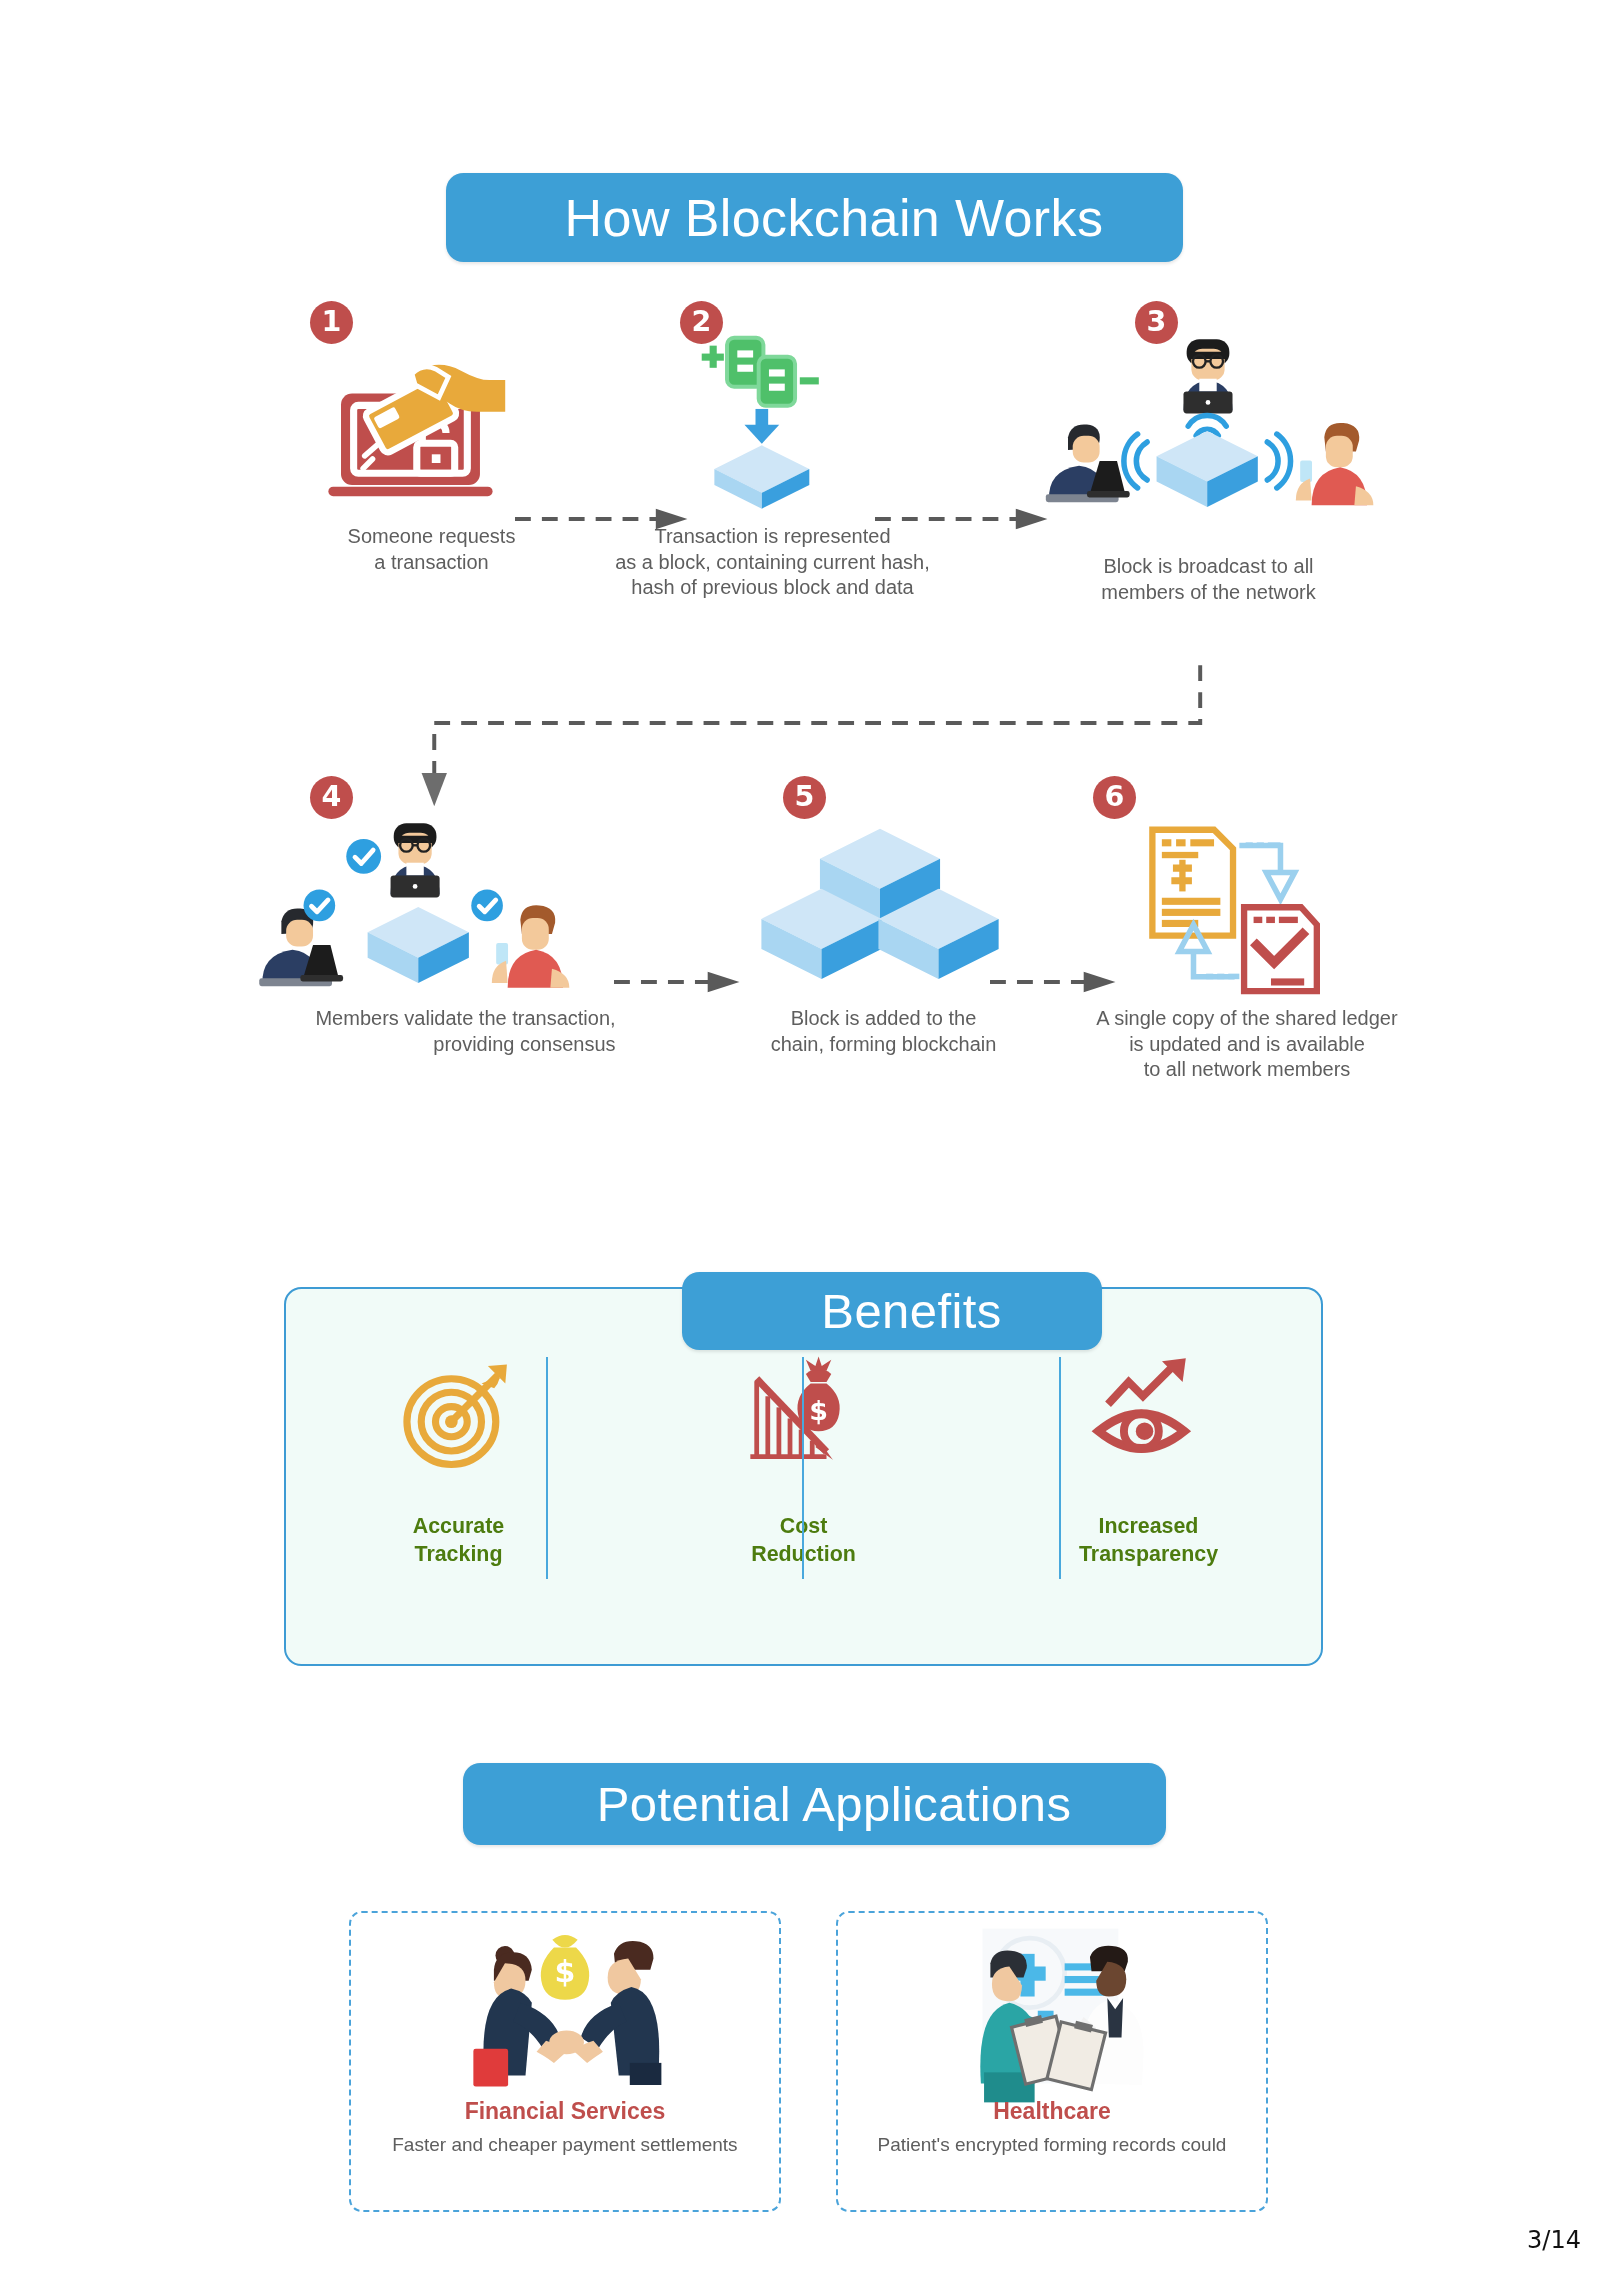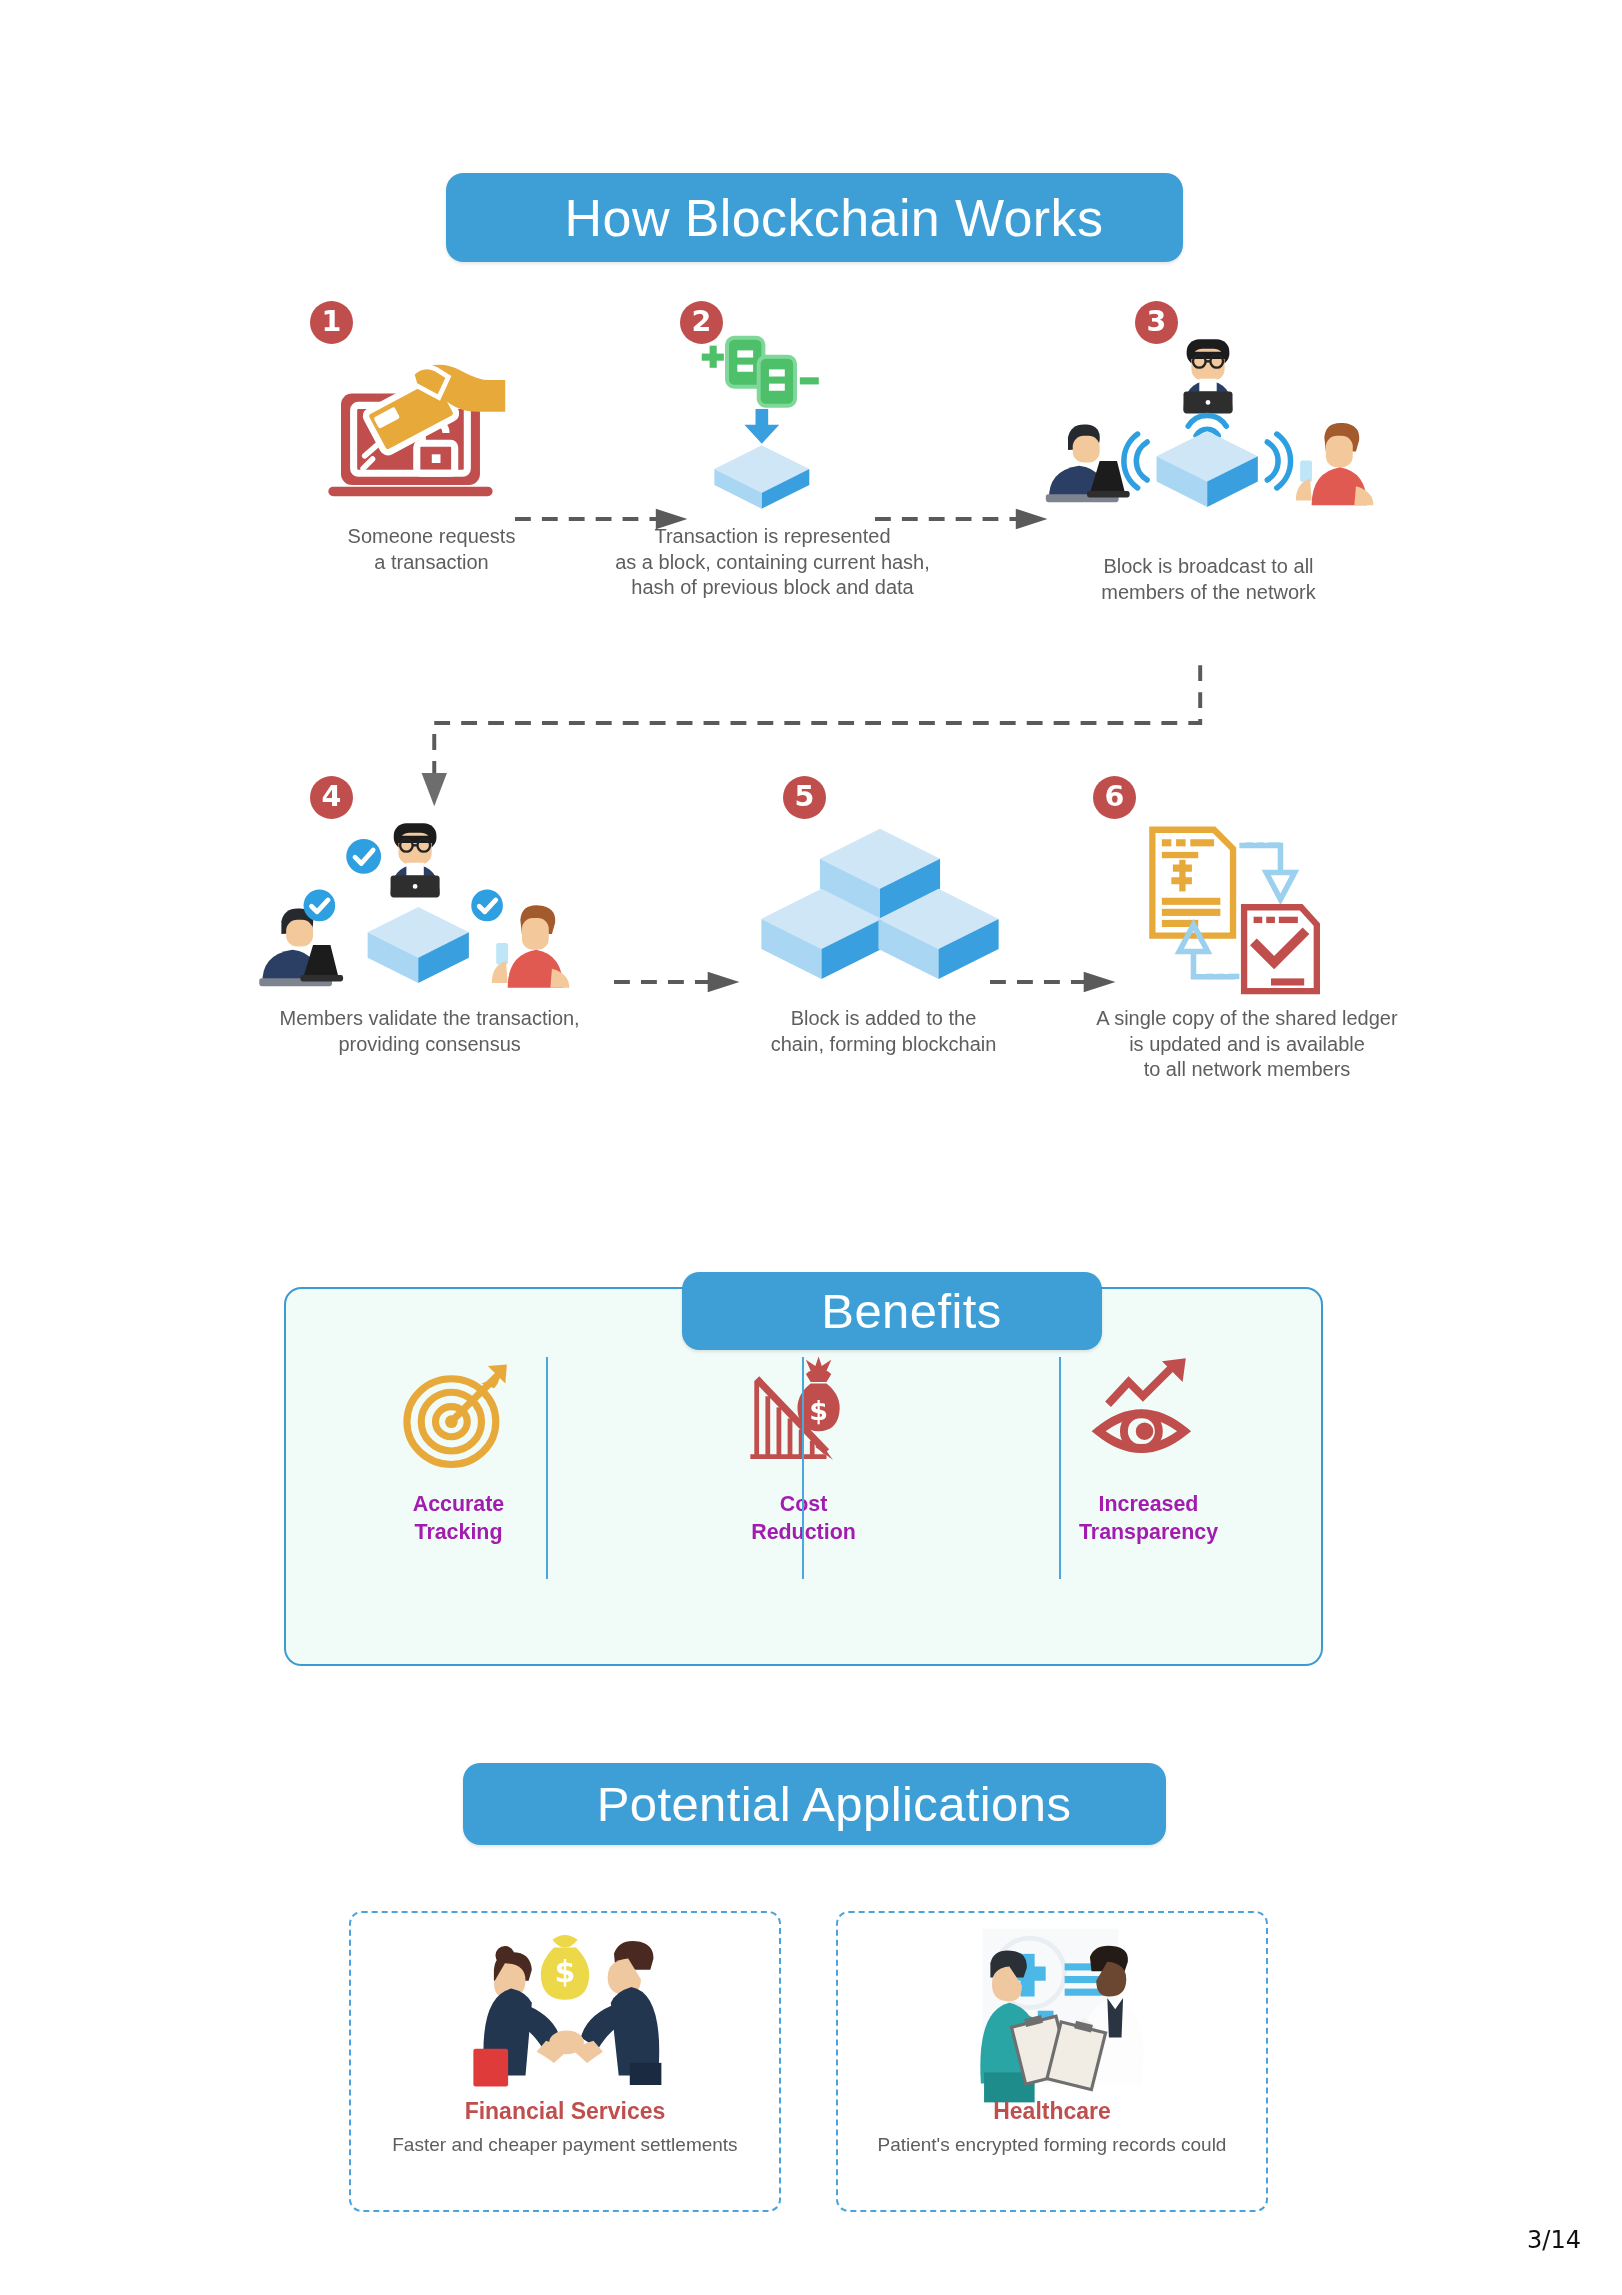--- a/index.html
+++ b/index.html
@@ -68,22 +68,22 @@
   #benefits-row {
     position:absolute; left:0; top: 54px; width: 100%; height: 317px;
     display:flex; align-items: flex-start; justify-content: space-around;
   }
   .benefit {
     width: 238px; position: relative;
     display:flex; flex-direction: column; align-items:center;
   }
   .benefit-icon { height: 143px; display:flex; align-items:center; justify-content:center; }
   .benefit-label {
-    margin-top: 5px; text-align:center;
-    font-size: 21.4px; font-weight: 700; color:#a21caf; line-height:1.3;
+    margin-top: 27px; text-align:center;
+    font-size: 21.4px; font-weight: 700; color:#4d7c0f; line-height:1.3;
   }
   .divider {
     position:absolute; top: 68px; width:2.4px; height: 222px;
     background: #49a8dd;
   }
 
   
   .app-card {
     position:absolute; top: 1911px;
     width: 432px; height: 301px;
@@ -332,21 +332,21 @@
           <path d="M2 70 q-18 6 -18 28 l20 0 z" fill="#f3c99b"></path>
           <path d="M60 80 q22 6 22 24 l-24 0 z" fill="#f3c99b"></path>
         </g>
 
         <g transform="translate(286,88)">
           <circle cx="20" cy="20" r="20" fill="#2e9fe0"></circle>
           <path d="M10 21 l7 7 l14 -15" fill="none" stroke="#fff" stroke-width="6" stroke-linecap="round" stroke-linejoin="round"></path>
         </g>
       </svg>
     </div>
-    <div class="step-cap" style="top:230px; width:372px; left:-17.4px;">Members validate the transaction,<br>providing consensus</div>
+    <div class="step-cap" style="top:230px; width:372px; left:-17.4px;text-align:right;">Members validate the transaction,<br>providing consensus</div>
   </div>
 
   <div class="step" id="step5">
     <div class="step-num" style="left:70px; top:0;">5</div>
     <div class="step-art" style="left:28.5px; top:48px; width:277px; height:170px;">
       <svg width="238" height="170" viewBox="0 0 300 215">
 
         <g transform="translate(74,6)">
           <polygon points="76,0 152,38 76,76 0,38" fill="#cfe6f7"></polygon>
           <polygon points="0,38 76,76 76,114 0,76" fill="#a9d6f2"></polygon>

